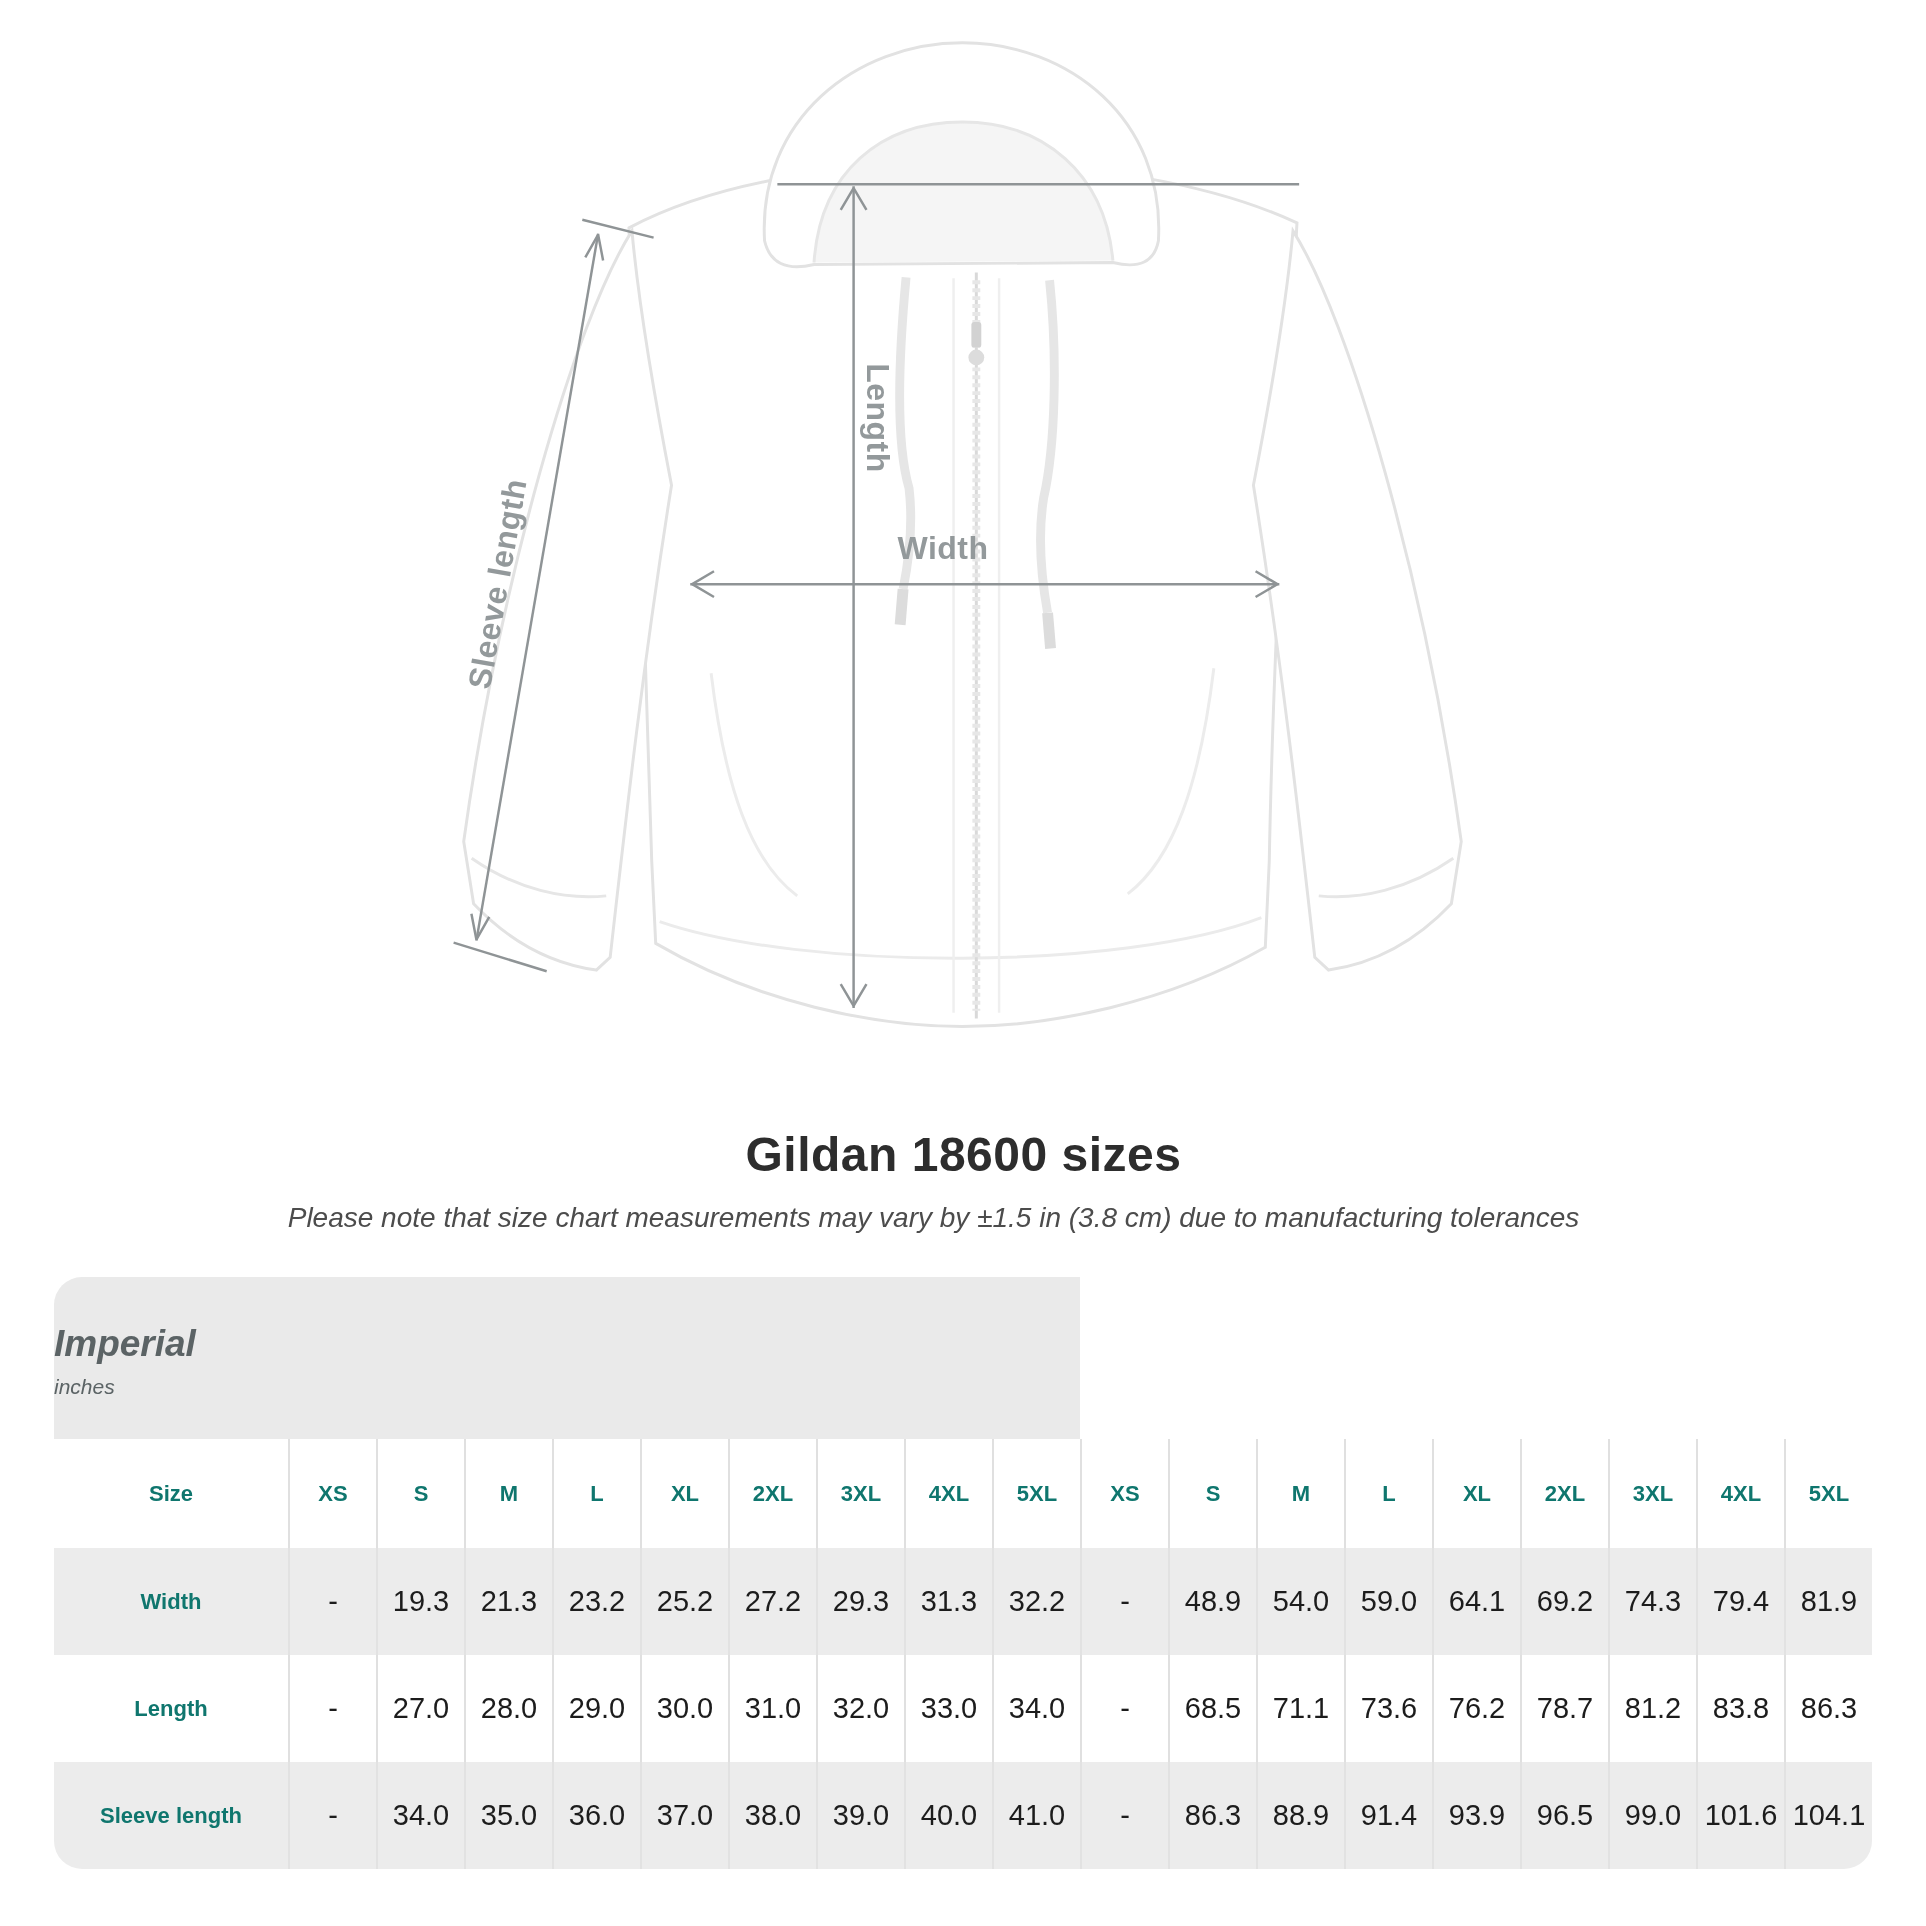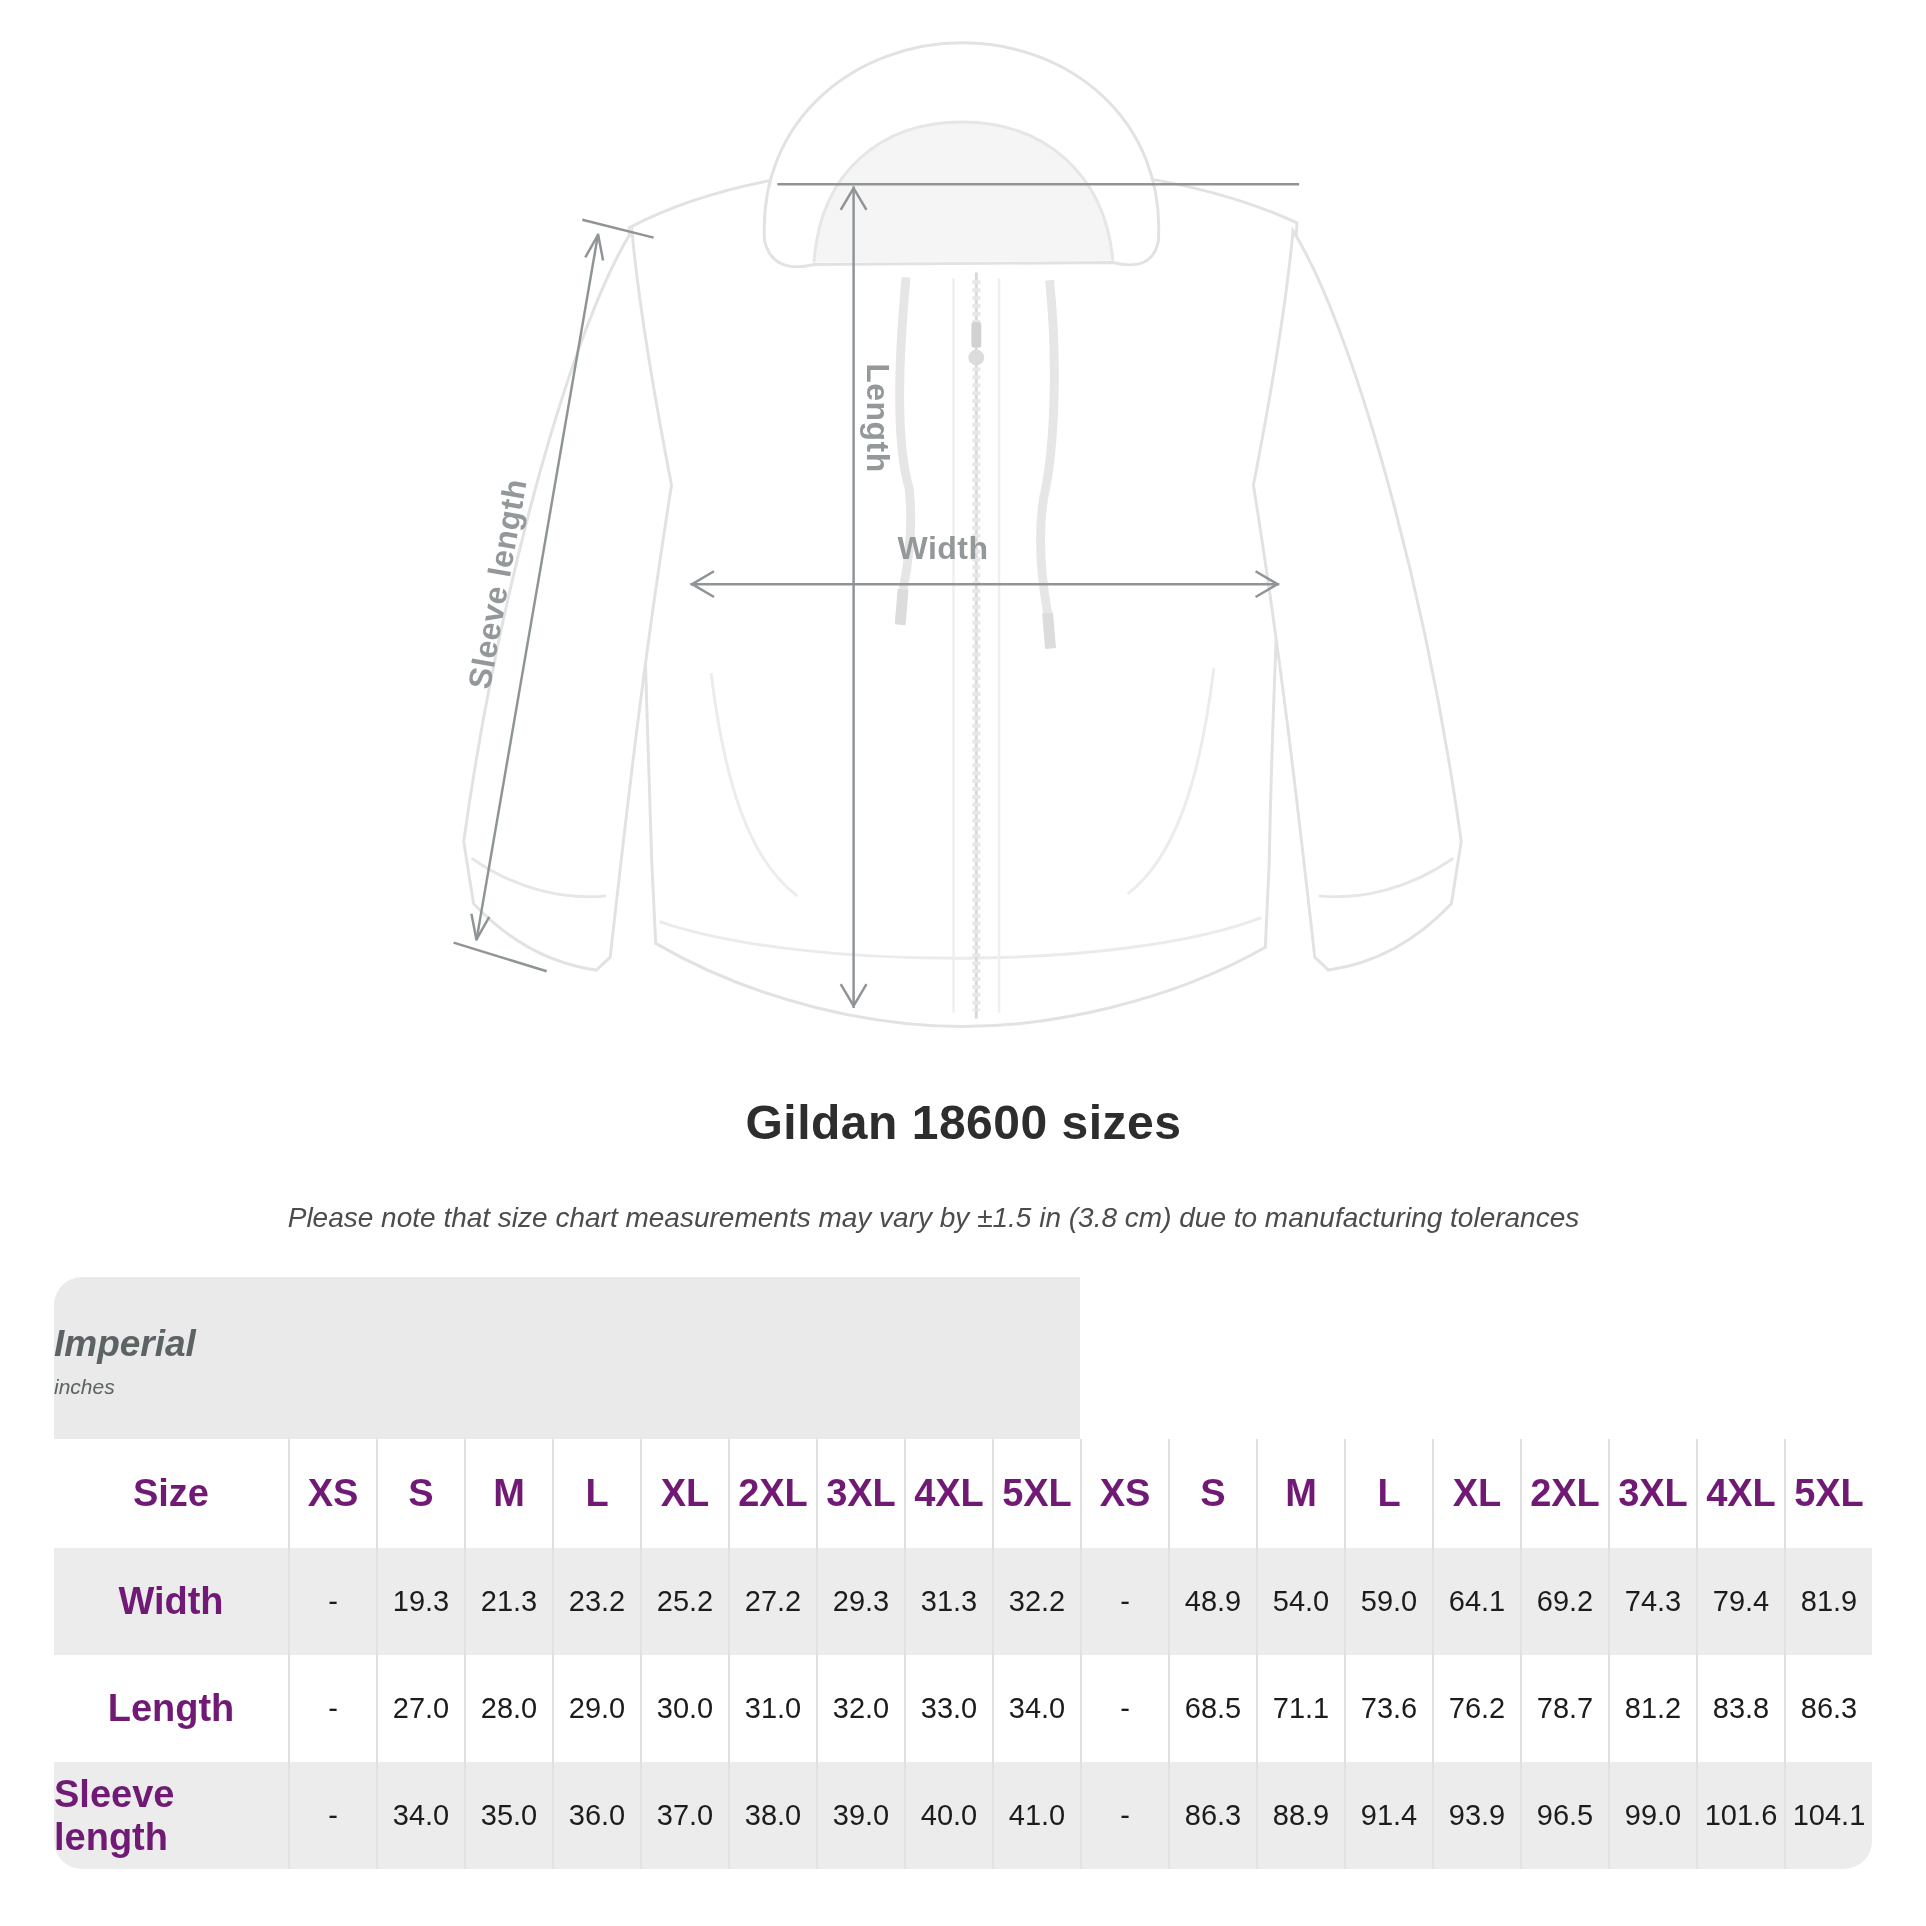--- a/index.html
+++ b/index.html
@@ -13,21 +13,21 @@
   .measure-svg{position:absolute;left:0;top:0;width:1927px;height:1099px;pointer-events:none;}
   .mlabel{
     position:absolute;color:#93999b;font-weight:bold;font-size:32px;letter-spacing:0.5px;
     white-space:nowrap;transform-origin:center center;
   }
   .mlabel.length{left:877px;top:418px;transform:translate(-50%,-50%) rotate(90deg);}
   .mlabel.width{left:943px;top:548px;transform:translate(-50%,-50%);}
   .mlabel.sleeve{left:498px;top:584px;transform:translate(-50%,-50%) rotate(-80deg);}
   
   .title{
-    position:absolute;left:0;top:1095px;width:1927px;text-align:center;
+    position:absolute;left:0;top:1127px;width:1927px;text-align:center;
     font-size:48px;font-weight:bold;color:#2d2d2d;letter-spacing:0.5px;
   }
   .note{
     position:absolute;left:0;top:1202px;width:1867px;text-align:center;
     font-size:28px;font-style:italic;color:#4c4c4c;
   }
   
   .size-table{
     position:absolute;left:54px;top:1277px;width:1818px;
     border-radius:28px;overflow:hidden;background:#ffffff;
@@ -45,21 +45,21 @@
   .hrow{height:109px;background:#ffffff;}
   .drow{height:107px;}
   .drow.gray .cell{background:#ececec;}
   .drow.white .cell{background:#ffffff;}
   .cell{
     display:flex;align-items:center;justify-content:center;
     font-size:29px;color:#1c1c1c;
   }
   .cell + .cell{border-left:2px solid #e0e0e0;}
   .drow.gray .cell + .cell{border-left-color:#e2e2e2;}
-  .cell.lab{font-weight:bold;color:#701a75;font-size:38px;}
+  .cell.lab{font-weight:bold;color:#0f766e;font-size:22px;}
 </style>
 </head>
 <body>
 
 <div class="diagram">
 
   <svg class="hoodie-svg" viewBox="0 0 1100 1060" fill="none">
 
     <path d="M215,205 C300,160 420,140 552,140 C684,140 804,160 890,200
              C880,390 866,630 862,845 L858,932

